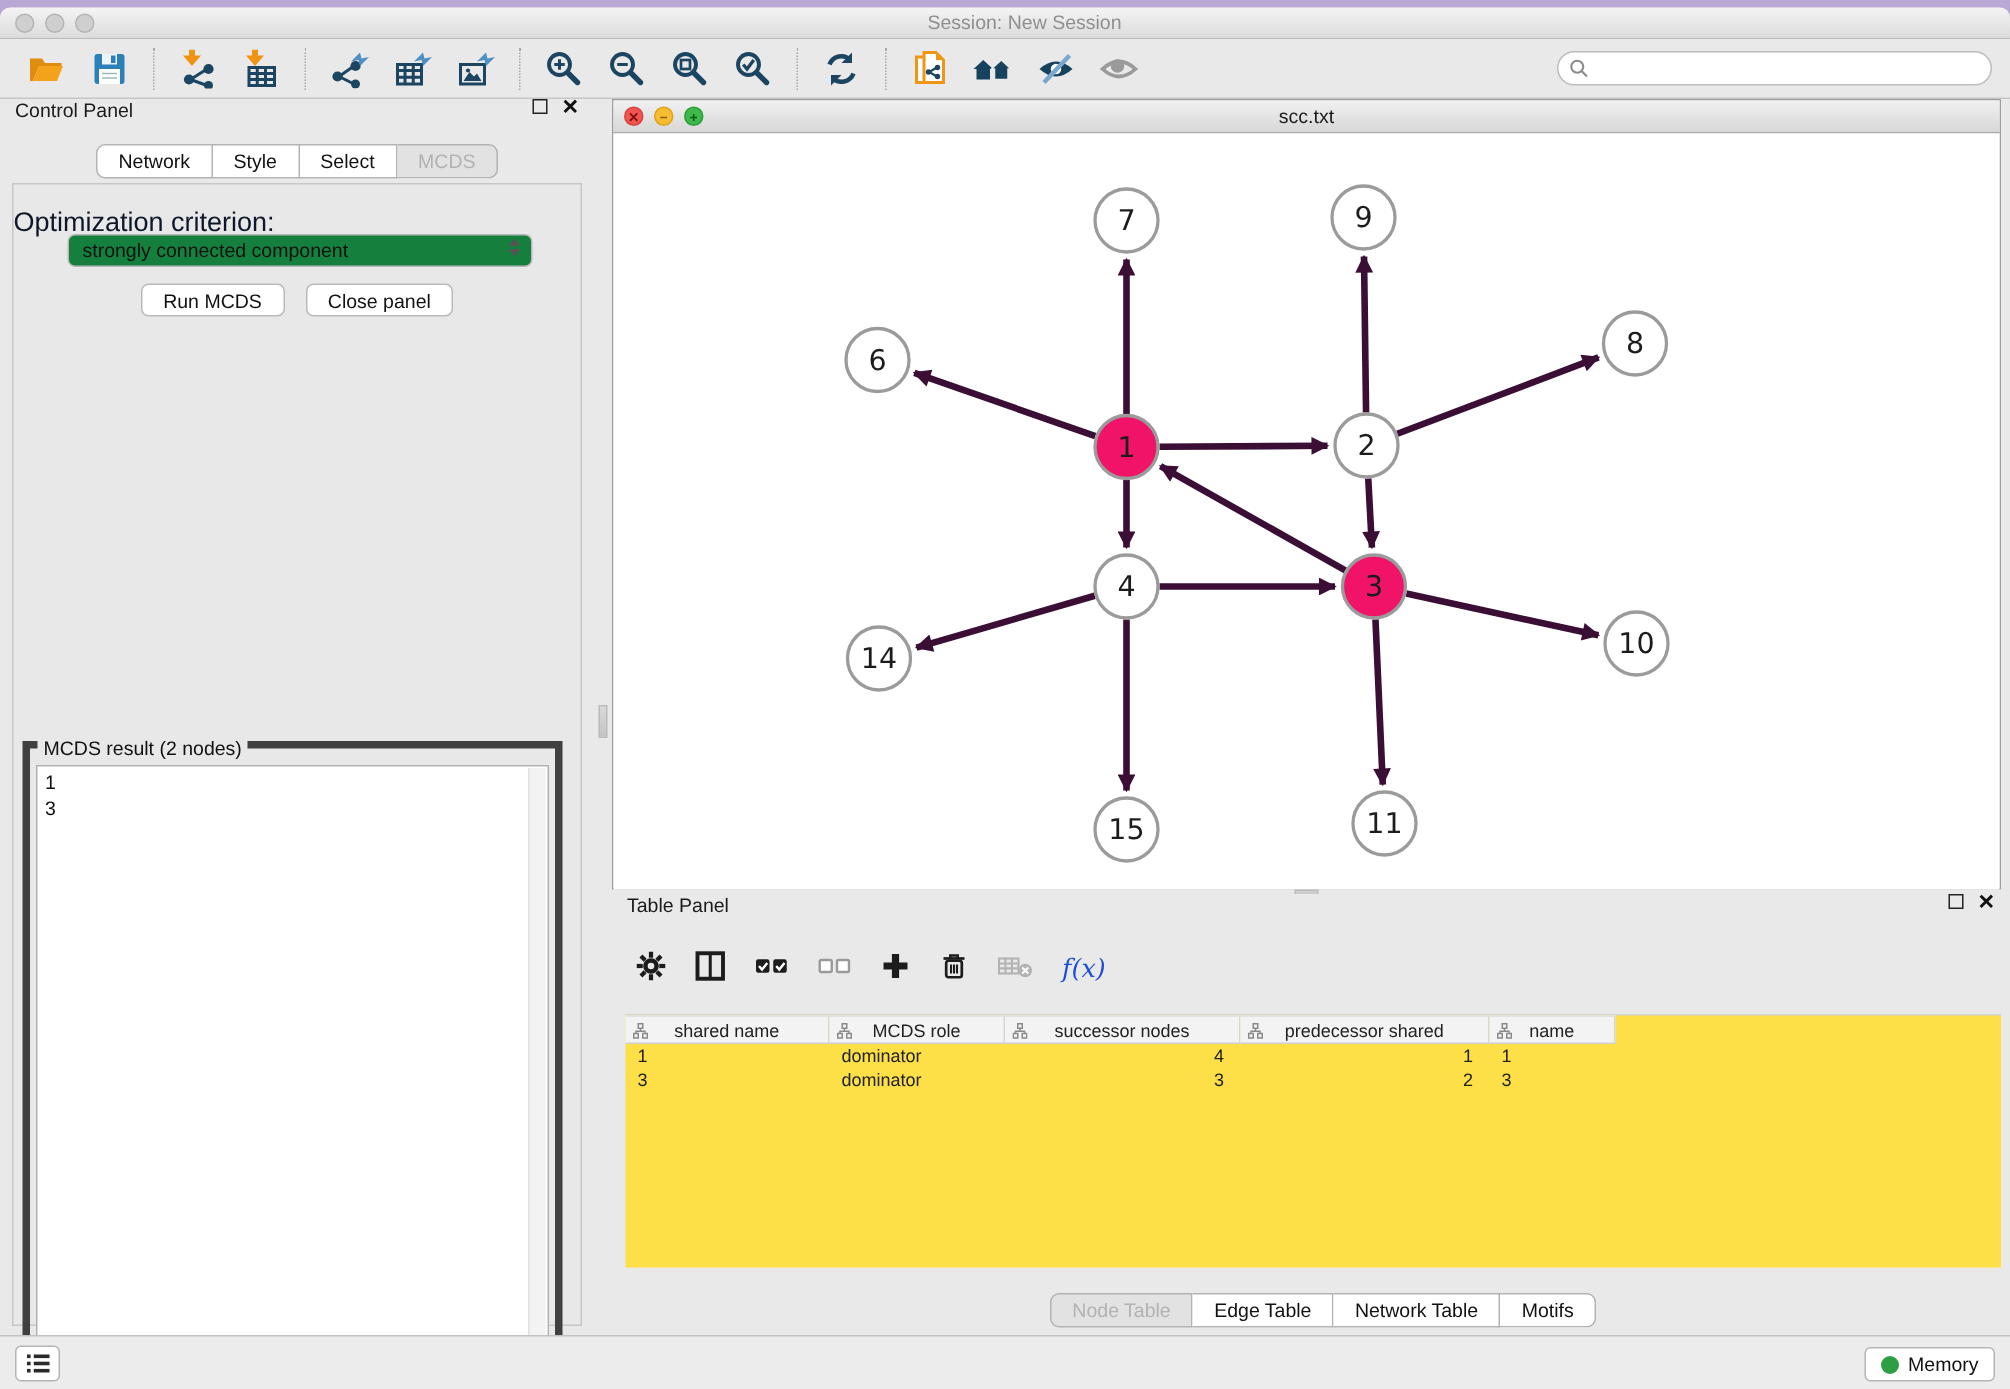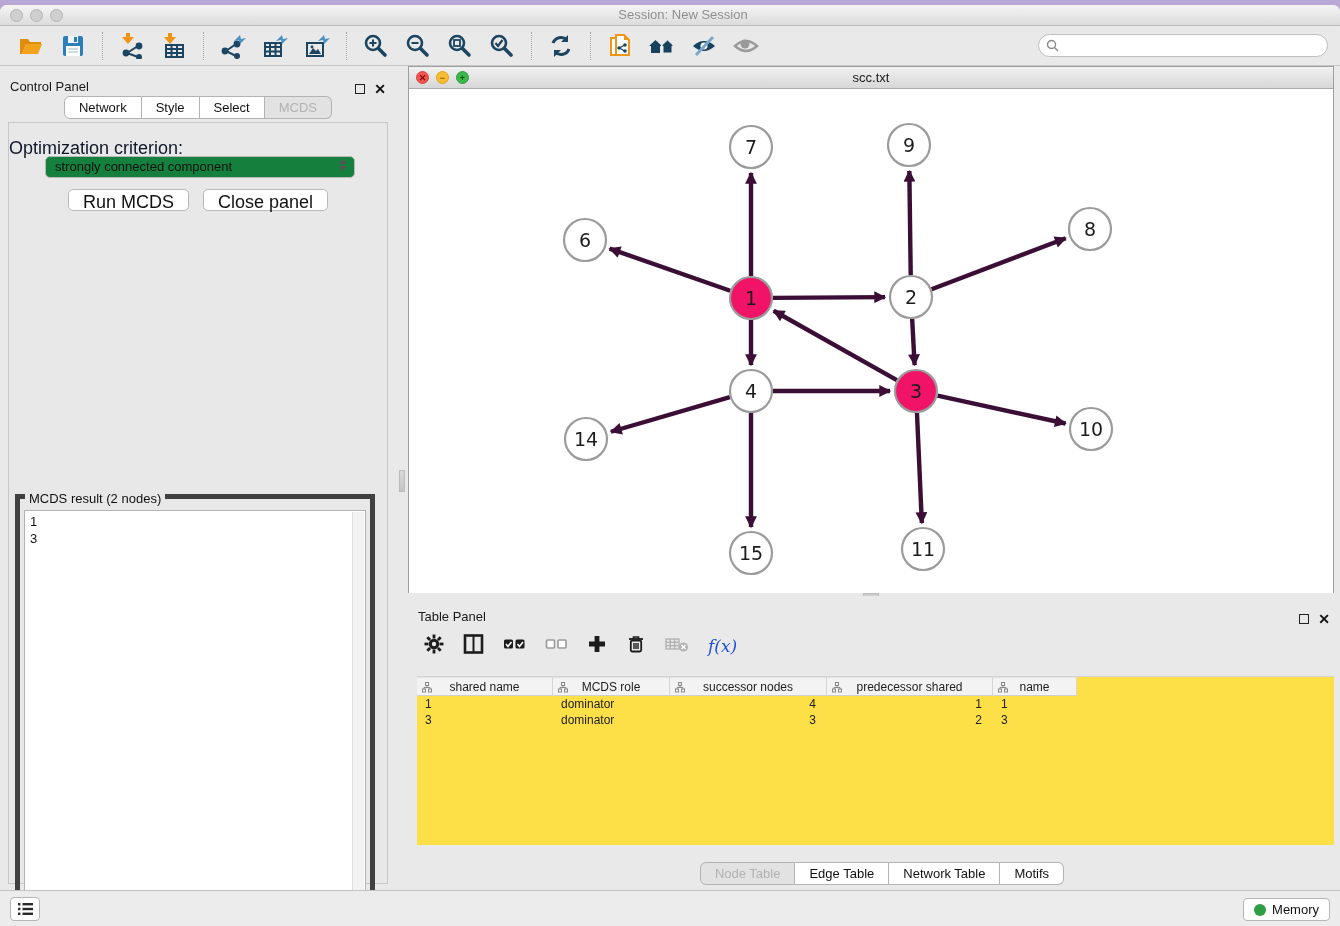--- a/index.html
+++ b/index.html
@@ -25,21 +25,21 @@
   .tbtn { width: 34px; height: 32px; display: flex; align-items: center;
           justify-content: center; margin: 0 4px; }
   .sep { width: 0; height: 28px; border-left: 1px dotted #a8a8a8; margin: 0 8px; }
   .search-wrap { margin-left: auto; margin-right: 12px; position: relative; }
   .search-wrap input { width: 290px; height: 23px; border: 1px solid #bdbdbd;
           border-radius: 12px; background: #fff; padding: 0 10px 0 26px;
           font-size: 12px; outline: none; }
   .search-wrap svg { position: absolute; left: 8px; top: 5px; }
 
   
-  .panel-head { height: 28px; display: flex; align-items: flex-end;
+  .panel-head { height: 28px; display: flex; align-items: flex-start;
                 font-size: 13px; color: #1a1a1a; padding: 0 10px; }
   .panel-btns { margin-left: auto; display: flex; gap: 9px; align-items: center; }
   .float-btn { width: 10px; height: 10px; border: 1.6px solid #222; display: inline-block; }
   .close-btn { font-size: 14px; font-weight: bold; color: #111; line-height: 10px; }
 
   
   .tabs { display: flex; justify-content: center; }
   .tab { background: #fff; border: 1px solid #b3b3b3; border-left: none;
          padding: 3px 14px; font-size: 13px; color: #111; }
   .tab:first-child { border-left: 1px solid #b3b3b3; border-radius: 6px 0 0 6px; }
@@ -59,21 +59,21 @@
            font-size: 13px; color: #111; line-height: 20px; padding-left: 9px; }
   .combo .arrows { position: absolute; right: 7px; top: 2px; display: flex;
                    flex-direction: column; gap: 2px; }
   .combo .arrows i { width: 0; height: 0; border-left: 4px solid transparent;
                      border-right: 4px solid transparent; }
   .combo .arrows i.up { border-bottom: 5px solid #555; }
   .combo .arrows i.dn { border-top: 5px solid #555; }
   .cp-buttons { position: absolute; top: 66px; width: 100%; display: flex;
                 justify-content: center; gap: 14px; }
   .push-btn { background: #fff; border: 1px solid #b9b9b9; border-radius: 5px;
-              padding: 2px 14px; font-size: 18px; color: #111; height: 22px; }
+              padding: 2px 14px; font-size: 13px; color: #111; height: 22px; }
 
   .mcds-group { position: absolute; left: 6px; right: 12px; top: 371px; height: 468px;
                 border: 5px solid #404040; }
   .mcds-legend { position: absolute; top: -8px; left: 5px; background: #e8e8e8;
                  padding: 0 4px; font-size: 13px; color: #111; }
   .mcds-text { position: absolute; left: 4px; right: 4px; top: 11px; bottom: 4px;
                background: #fff; border: 1px solid #b2b2b2; font-size: 13px;
                line-height: 17px; padding: 2px 5px; color: #111; }
   .mcds-scroll { position: absolute; right: 1px; top: 1px; bottom: 1px; width: 12px;
                  background: #f3f3f3; border-left: 1px solid #e0e0e0; }

